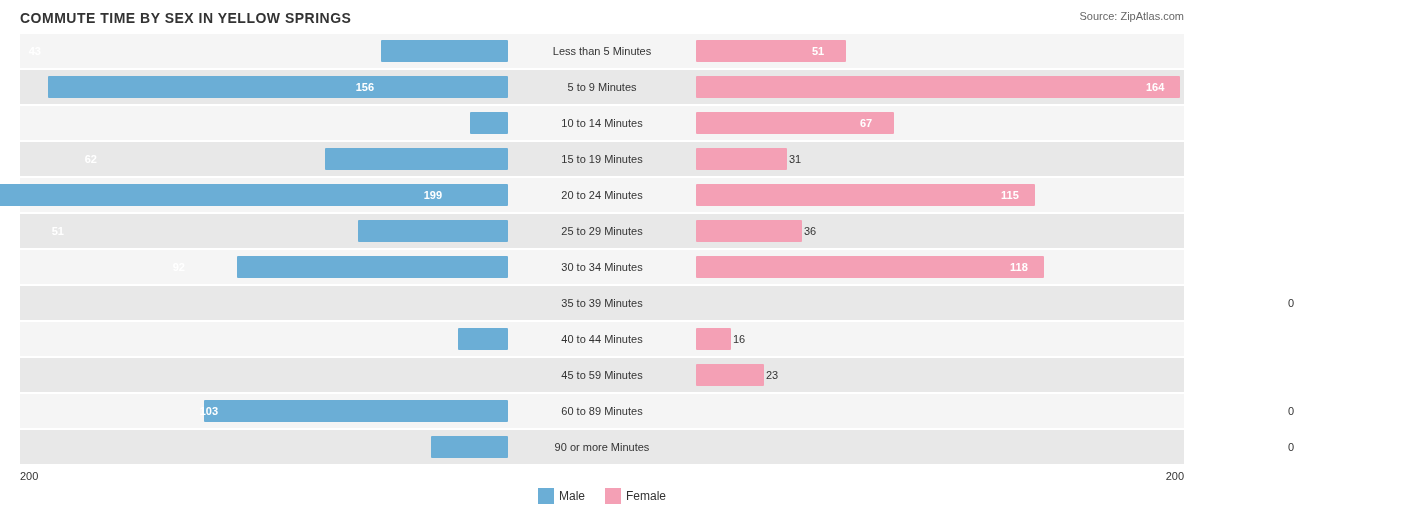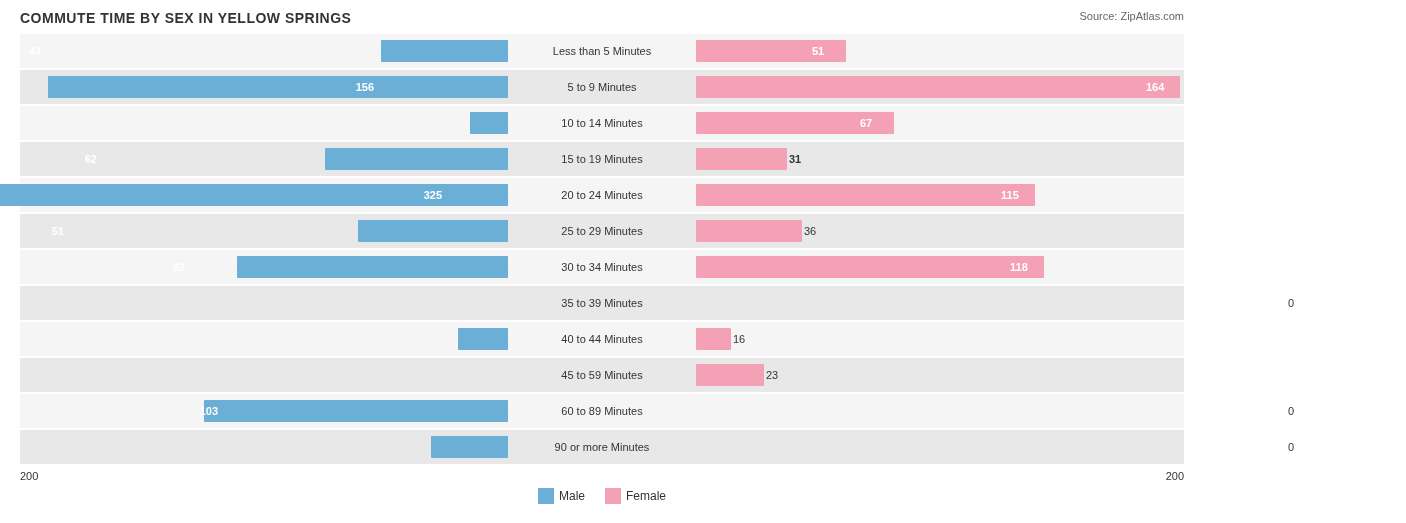--- a/index.html
+++ b/index.html
@@ -158,27 +158,27 @@
         </div>
       </div>
       <div class="bar-row">
         <div class="left-section">
           <div class="bar-male" style="width: 183px;"></div>
           <span style="position: absolute; font-size: 11px; color: rgb(255, 255, 255); white-space: nowrap; right: 415px; font-weight: bold;">62</span>
         </div>
         <div class="label-center">15 to 19 Minutes</div>
         <div class="right-section">
           <div class="bar-female" style="width: 91px;"></div>
-          <span style="position: absolute; font-size: 11px; white-space: nowrap; left: 97px; color: rgb(51, 51, 51); font-weight: bold;">31</span>
+          <span style="position: absolute; font-size: 11px; white-space: nowrap; left: 97px; color: rgb(51, 51, 51);">31</span>
         </div>
       </div>
       <div class="bar-row">
         <div class="left-section">
           <div class="bar-male" style="width: 528px;"></div>
-          <span style="position: absolute; font-size: 11px; color: rgb(255, 255, 255); white-space: nowrap; right: 70px; font-weight: bold;">325</span>
+          <span style="position: absolute; font-size: 11px; color: rgb(255, 255, 255); white-space: nowrap; right: 70px; font-weight: bold;">199</span>
         </div>
         <div class="label-center">20 to 24 Minutes</div>
         <div class="right-section">
           <div class="bar-female" style="width: 339px;"></div>
           <span style="position: absolute; font-size: 11px; white-space: nowrap; left: 309px; color: rgb(255, 255, 255); font-weight: bold;">115</span>
         </div>
       </div>
       <div class="bar-row">
         <div class="left-section">
           <div class="bar-male" style="width: 150px;"></div>

